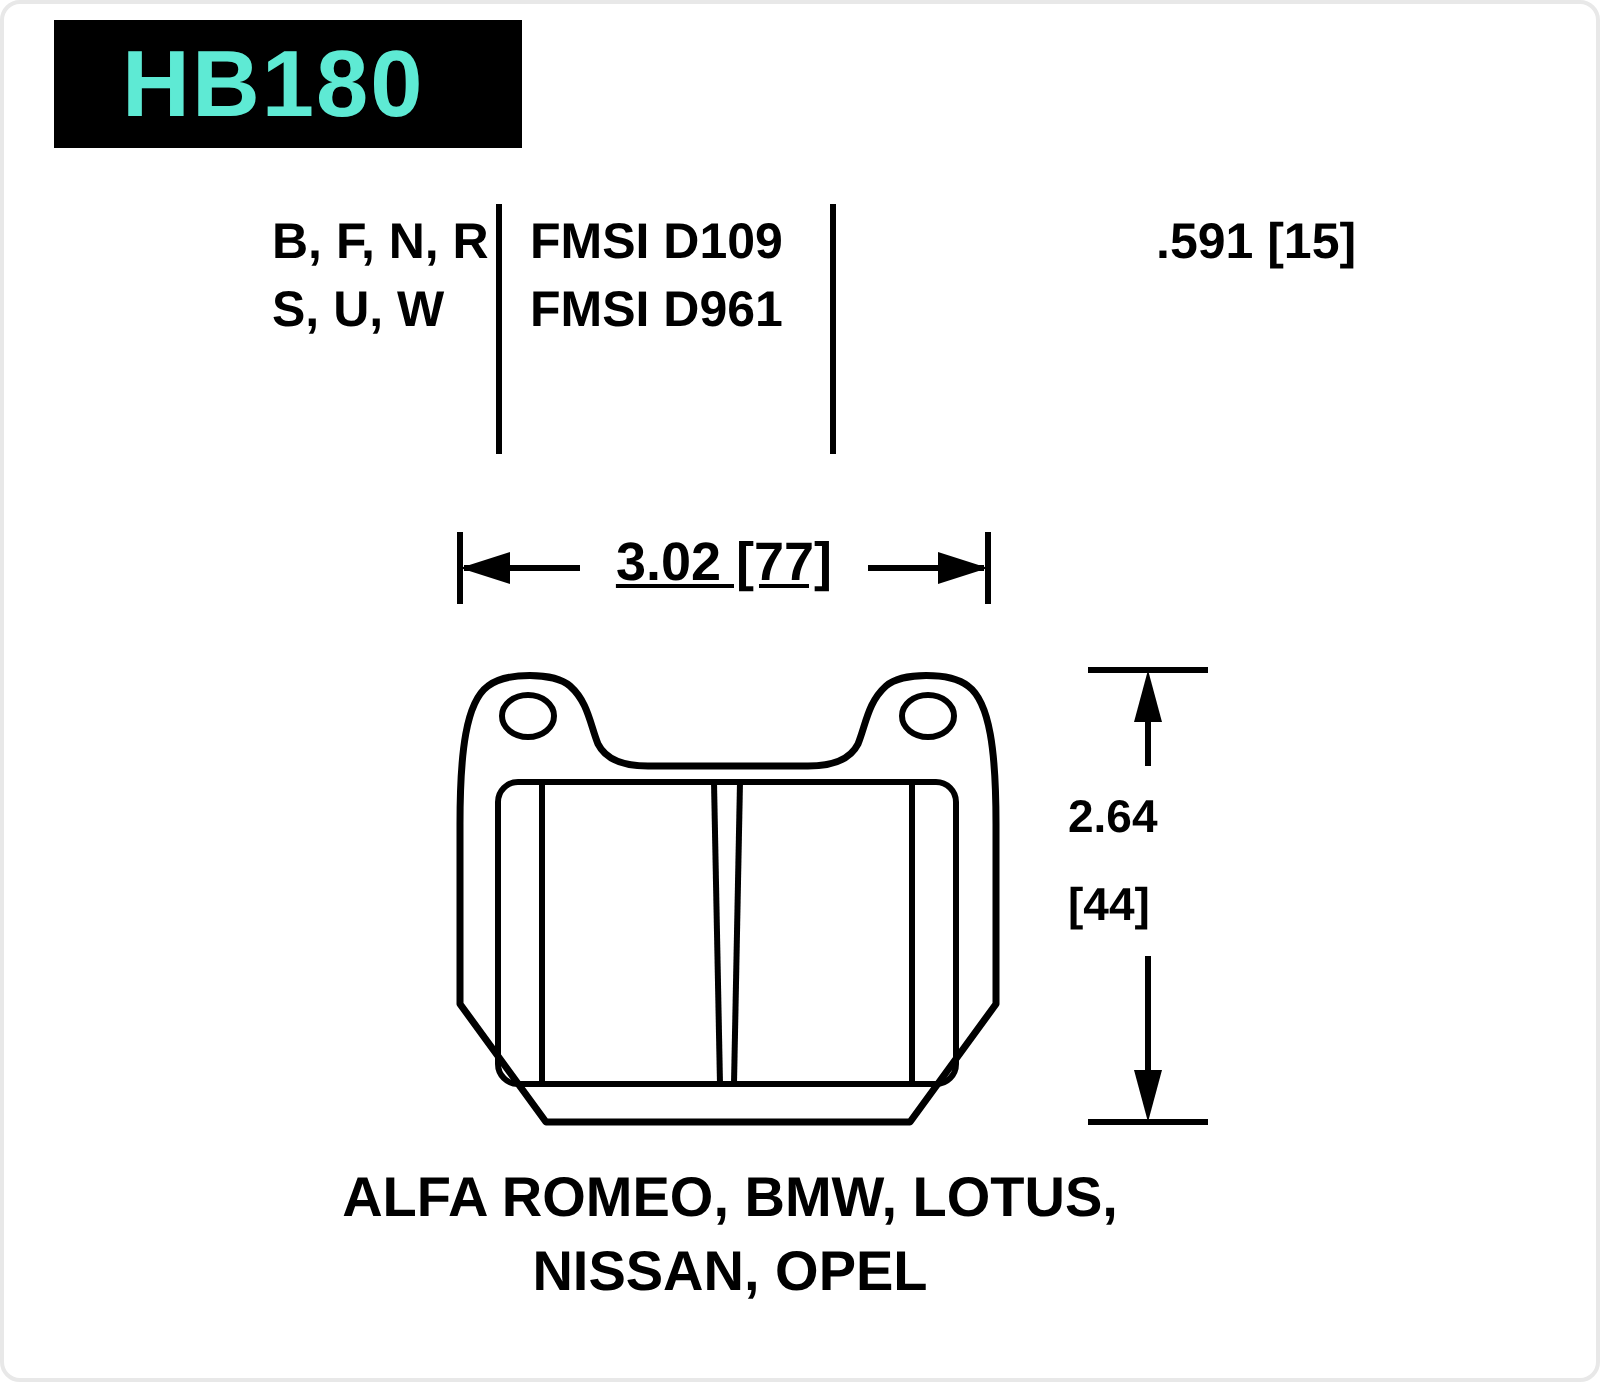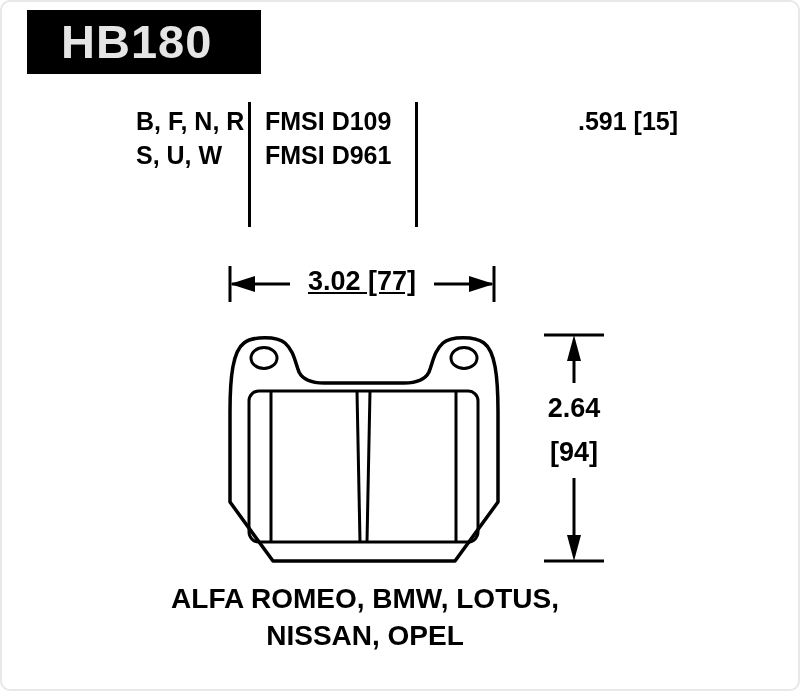--- a/index.html
+++ b/index.html
@@ -15,21 +15,21 @@
     font-family: "Liberation Sans", sans-serif;
     font-weight: bold;
     color: #000000;
   }
   .abs { position: absolute; }
 
   .part-badge {
     left: 25px; top: 8px;
     width: 234px; height: 64px;
     background: #000000;
-    color: #e5e5e5;
+    color: #5eead4;
     font-size: 47px;
     line-height: 64px;
     padding-left: 34px;
     letter-spacing: 1px;
   }
 
   .spec-col {
     font-size: 25px;
     line-height: 33.5px;
     white-space: nowrap;
@@ -38,22 +38,21 @@
 
   .vline { width: 3px; background: #000000; }
 
   .dim-label {
     font-size: 27px;
     text-align: center;
     line-height: 30px;
     white-space: nowrap;
   }
   .dim-label-v {
-    font-size: 27px;
-    text-align: center;
+    font-size: 23px;
     line-height: 44px;
     white-space: nowrap;
   }
 
   .apps {
     left: 0px; top: 578px;
     width: 726px;
     text-align: center;
     font-size: 28px;
     line-height: 37px;
@@ -123,21 +122,21 @@
   <svg class="abs" style="left:532px; top:326px;" width="80" height="242" viewBox="0 0 80 242">
     <line class="ink" x1="10" y1="7" x2="70" y2="7" stroke-width="3"></line>
     <line class="ink" x1="10" y1="233" x2="70" y2="233" stroke-width="3"></line>
     <polygon points="40,7 33,33 47,33" fill="#000000"></polygon>
     <line class="ink" x1="40" y1="30" x2="40" y2="55" stroke-width="3"></line>
     <line class="ink" x1="40" y1="150" x2="40" y2="212" stroke-width="3"></line>
     <polygon points="40,233 33,207 47,207" fill="#000000"></polygon>
   </svg>
   <div class="abs dim-label-v" style="left:532px; top:384px; width:80px;">
     <div>2.64</div>
-    <div>[94]</div>
+    <div>[44]</div>
   </div>
 
   <div class="abs apps">
     <div>ALFA ROMEO, BMW, LOTUS,</div>
     <div>NISSAN, OPEL</div>
   </div>
 
 </div>
 
 </body></html>

